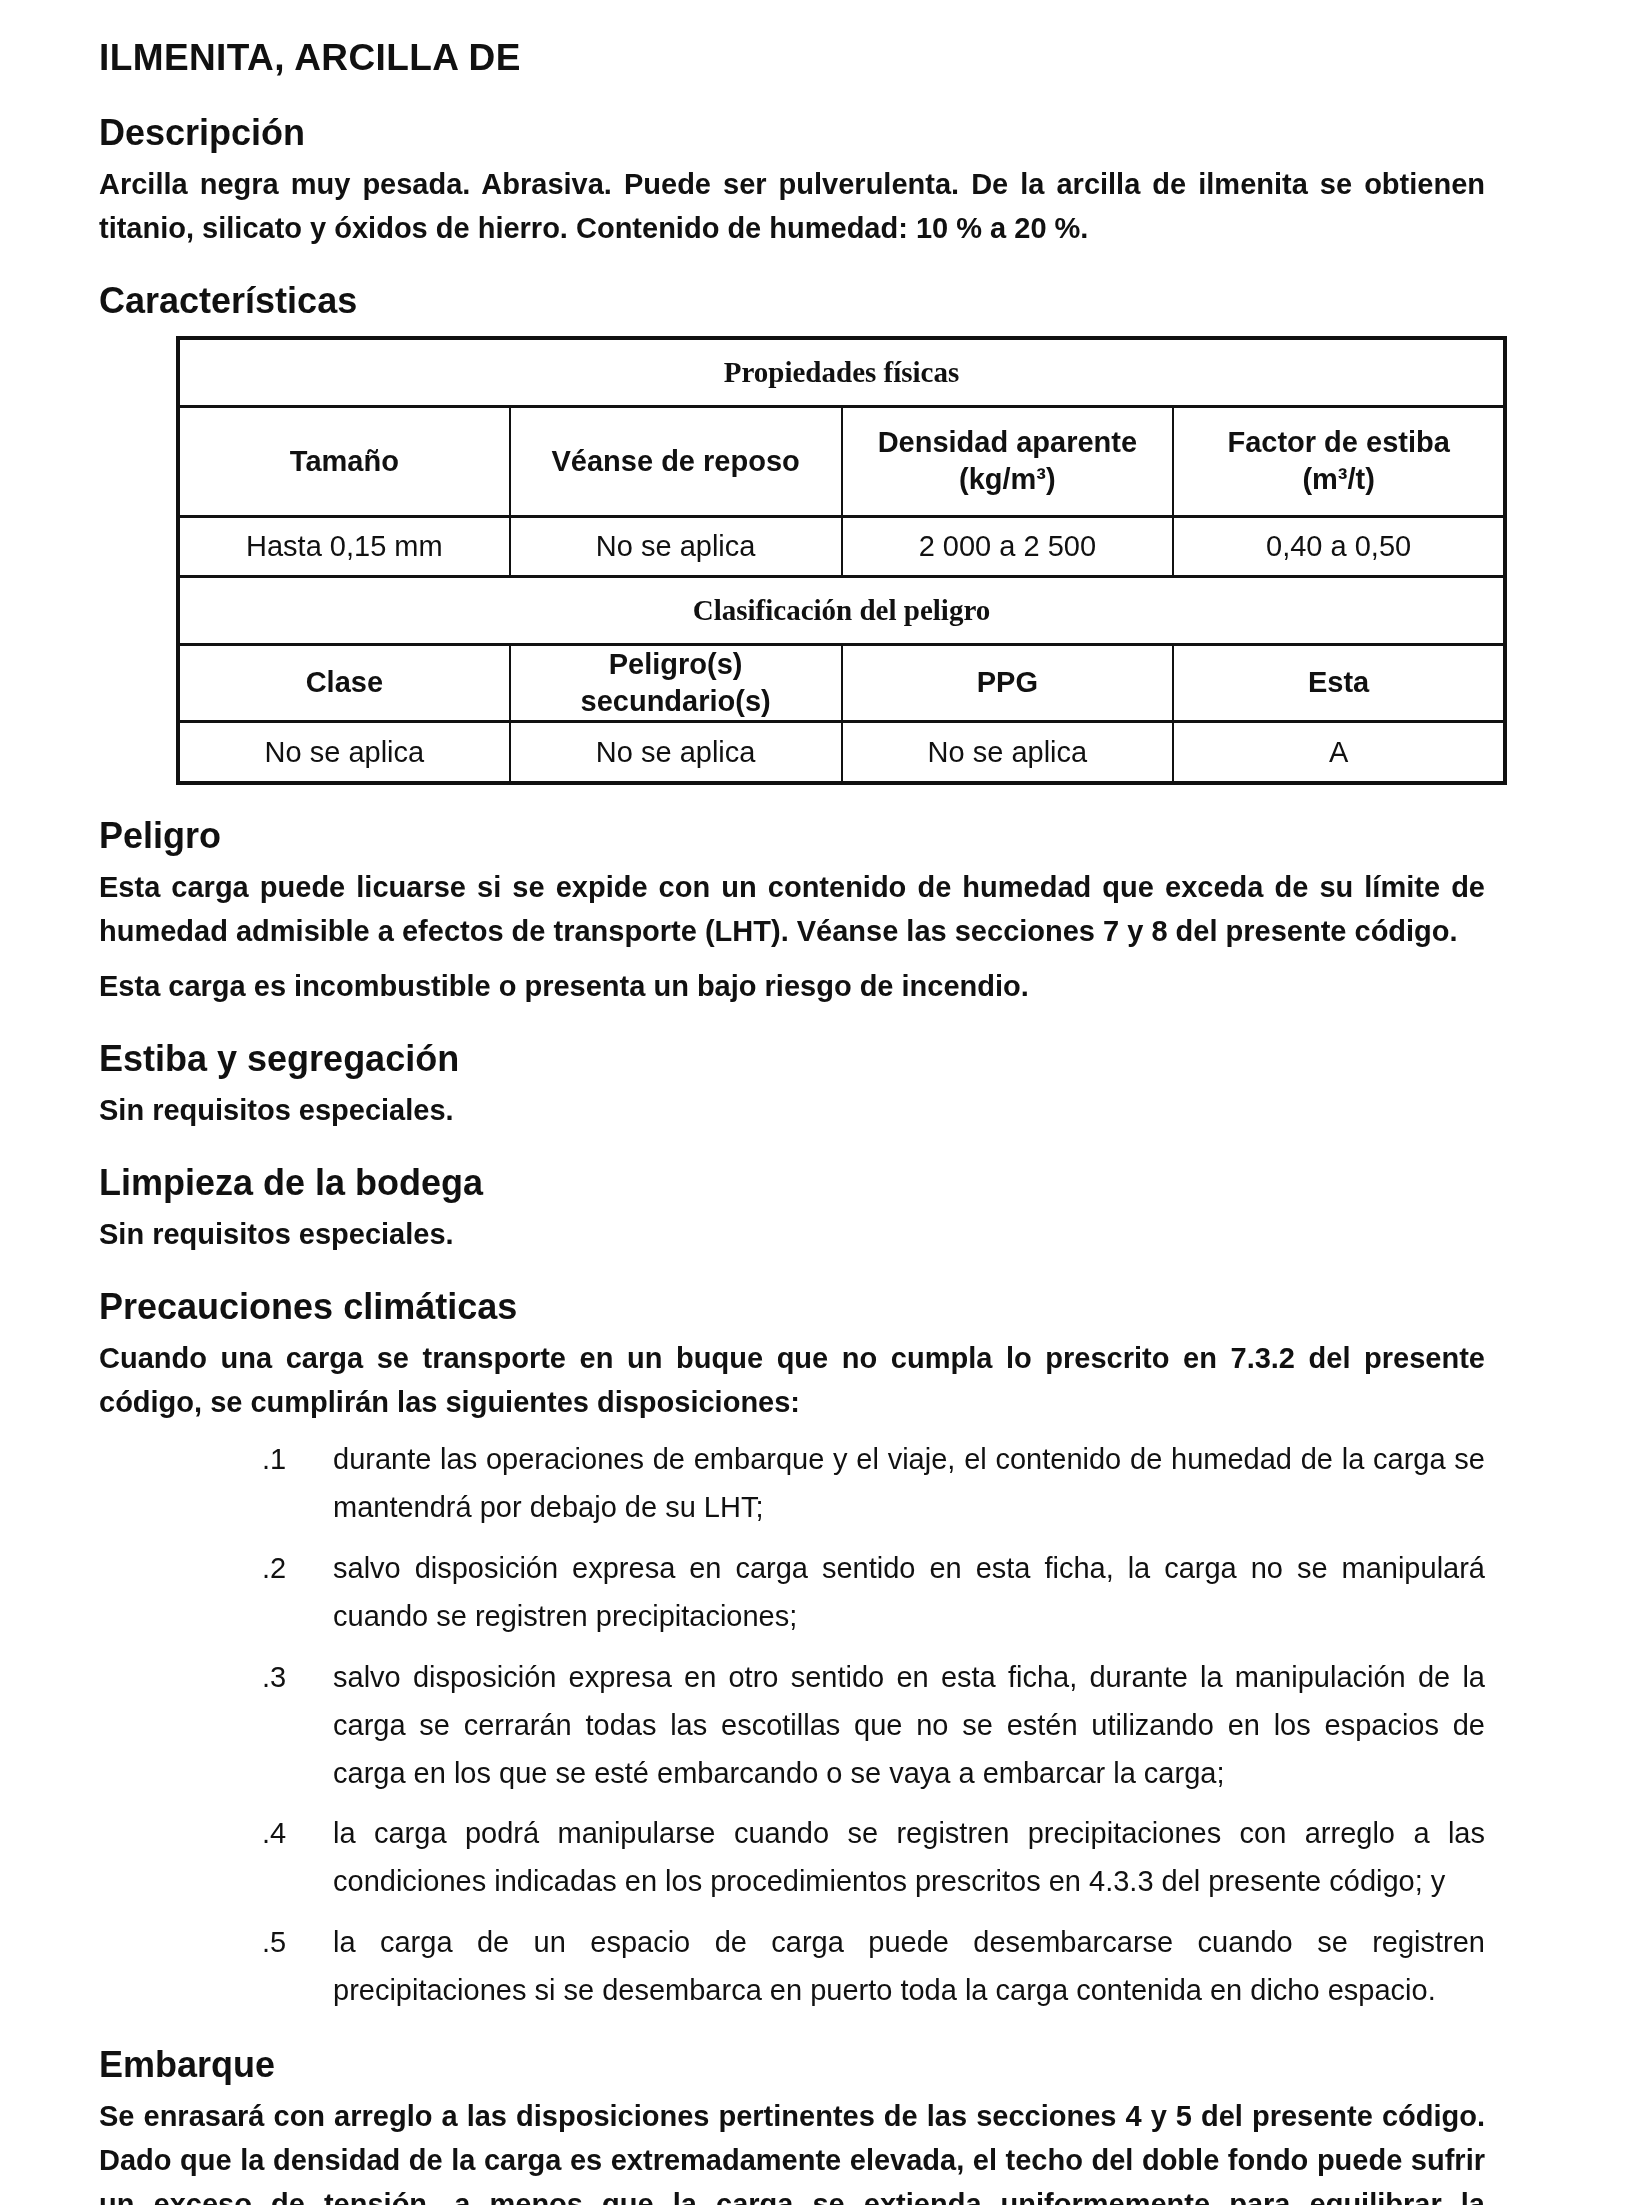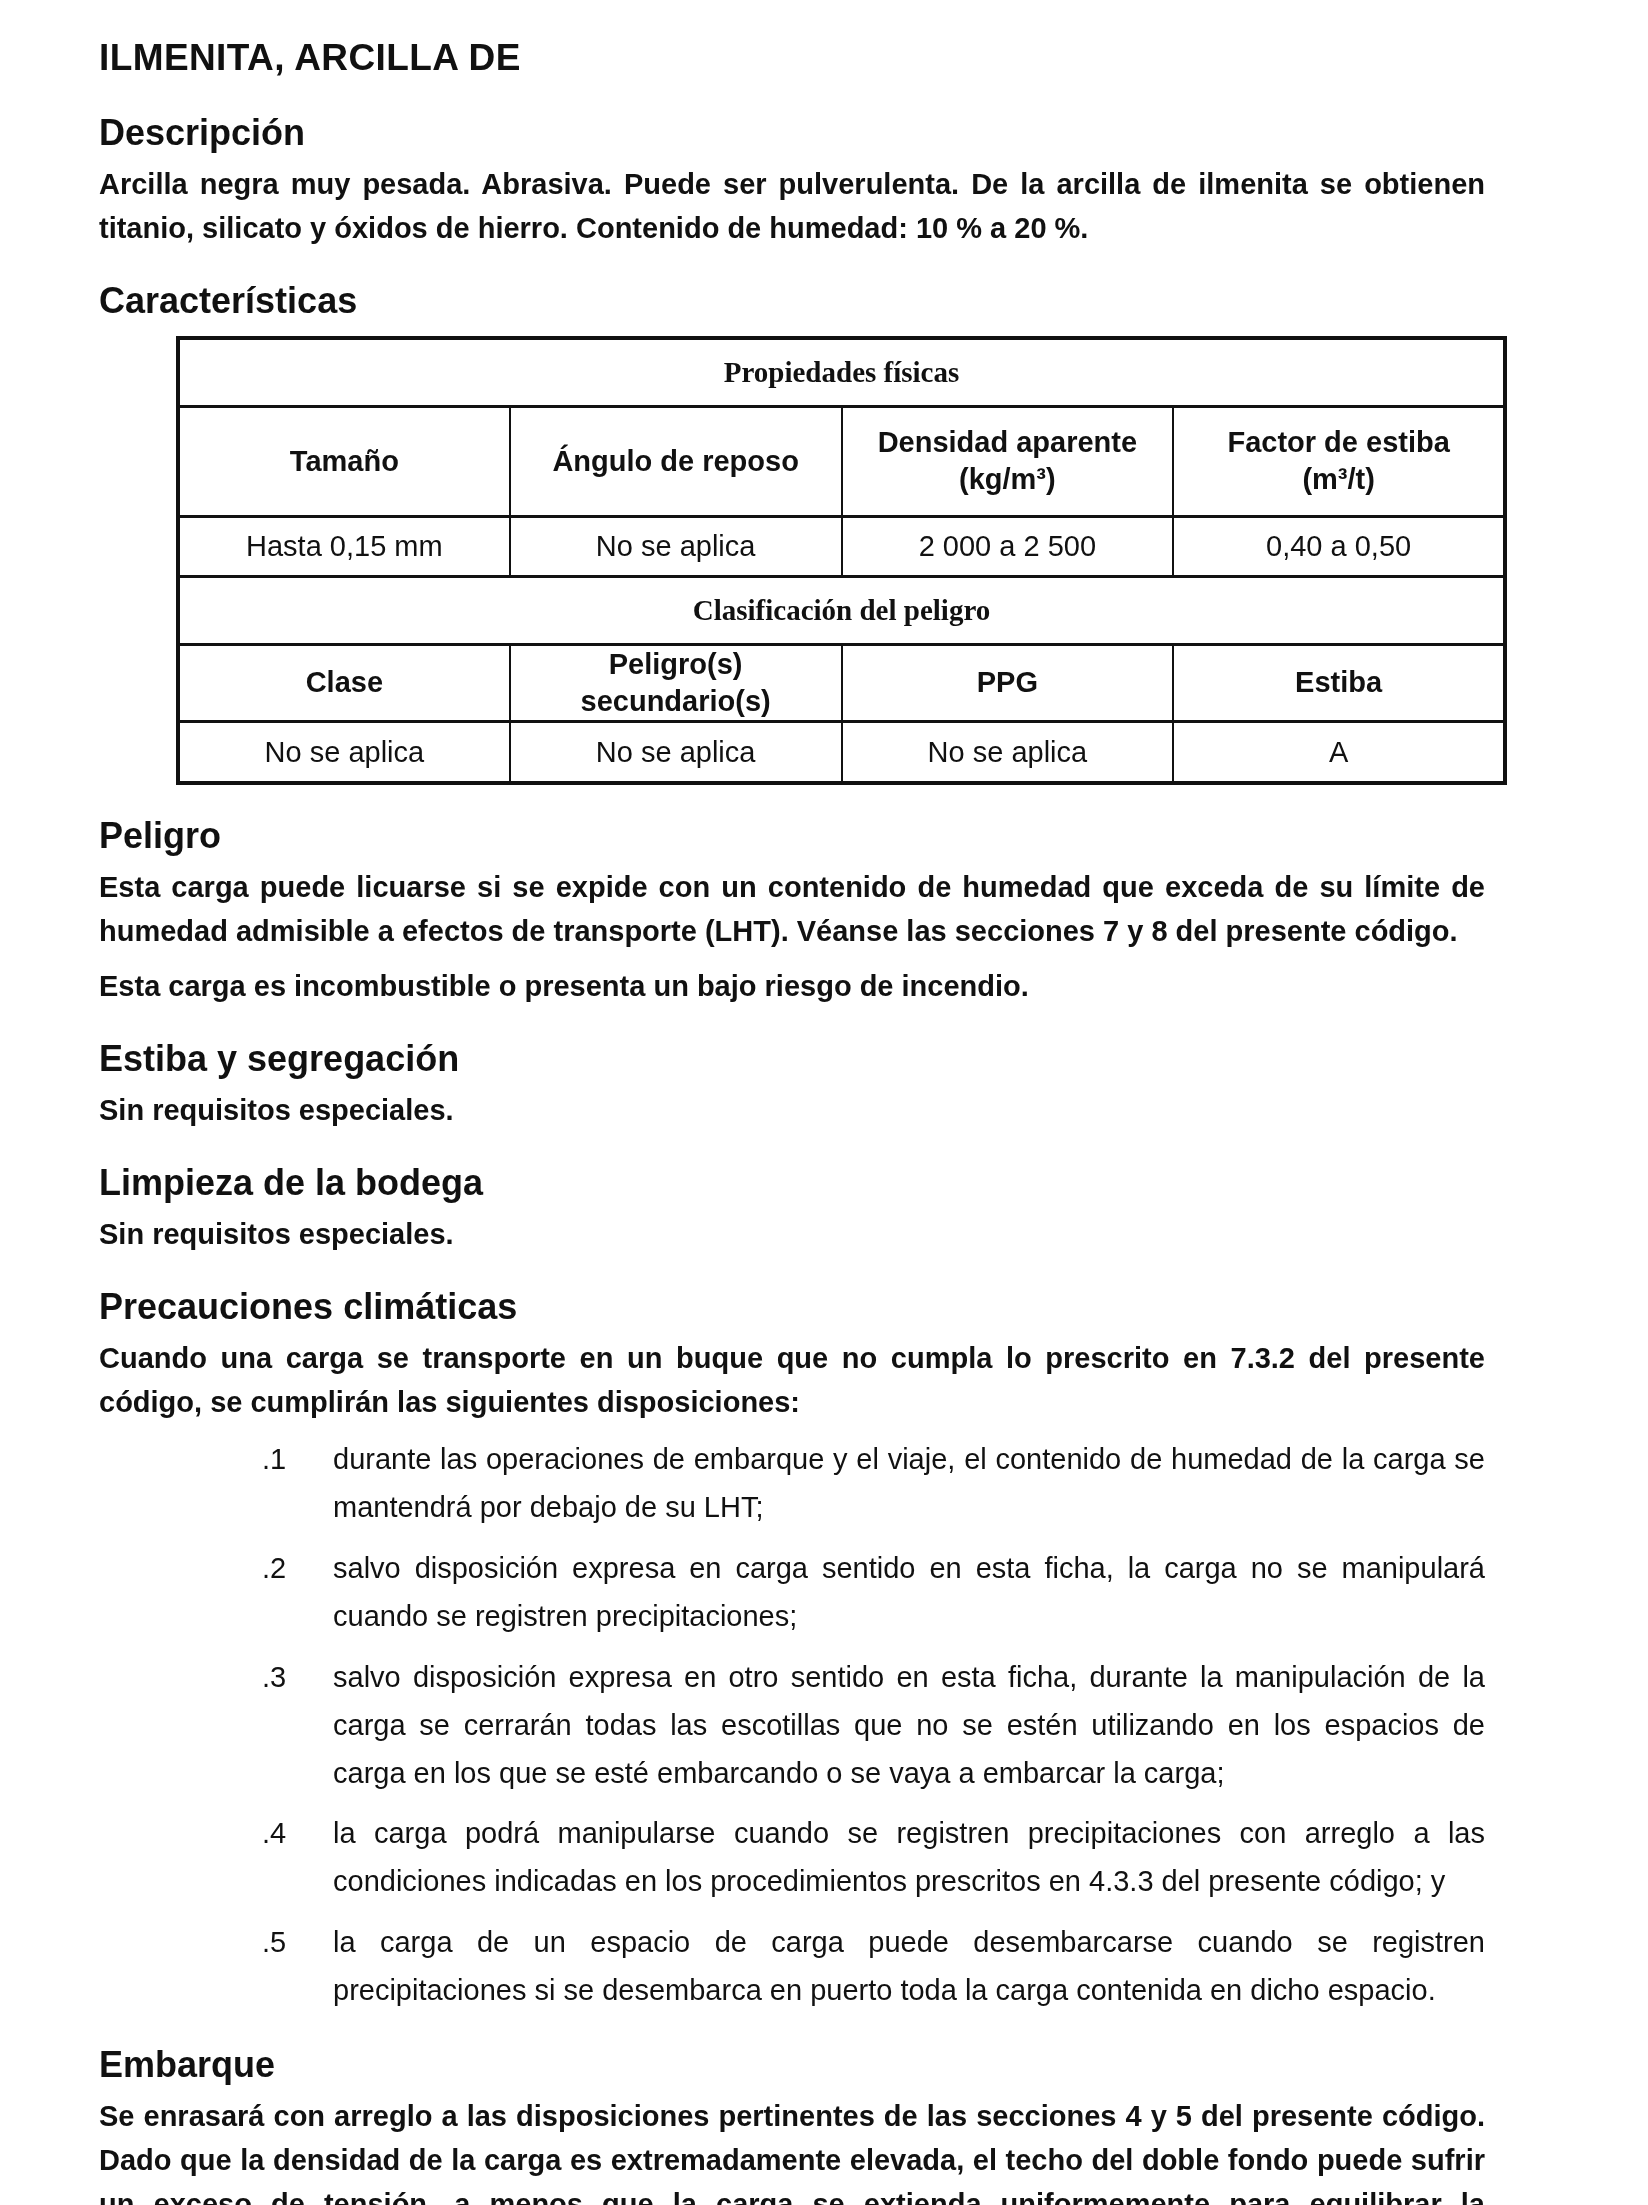--- a/index.html
+++ b/index.html
@@ -106,41 +106,41 @@
 
   <h2 class="sec-heading">Características</h2>
 
   <table class="props">
     <tbody>
       <tr class="r-band">
         <td class="span-head" colspan="4">Propiedades físicas</td>
       </tr>
       <tr class="r-cols1">
         <td class="col-head">Tamaño</td>
-        <td class="col-head">Ángulo de reposo</td>
+        <td class="col-head">Véanse de reposo</td>
         <td class="col-head">Densidad aparente
 (kg/m³)</td>
         <td class="col-head">Factor de estiba
 (m³/t)</td>
       </tr>
       <tr class="r-data1">
         <td class="cell-val">Hasta 0,15 mm</td>
         <td class="cell-val">No se aplica</td>
         <td class="cell-val">2 000 a 2 500</td>
         <td class="cell-val">0,40 a 0,50</td>
       </tr>
       <tr class="r-band2">
         <td class="span-head" colspan="4">Clasificación del peligro</td>
       </tr>
       <tr class="r-cols2">
         <td class="col-head">Clase</td>
         <td class="col-head">Peligro(s)
 secundario(s)</td>
         <td class="col-head">PPG</td>
-        <td class="col-head">Estiba</td>
+        <td class="col-head">Esta</td>
       </tr>
       <tr class="r-data2">
         <td class="cell-val">No se aplica</td>
         <td class="cell-val">No se aplica</td>
         <td class="cell-val">No se aplica</td>
         <td class="cell-val">A</td>
       </tr>
     </tbody>
   </table>
 

